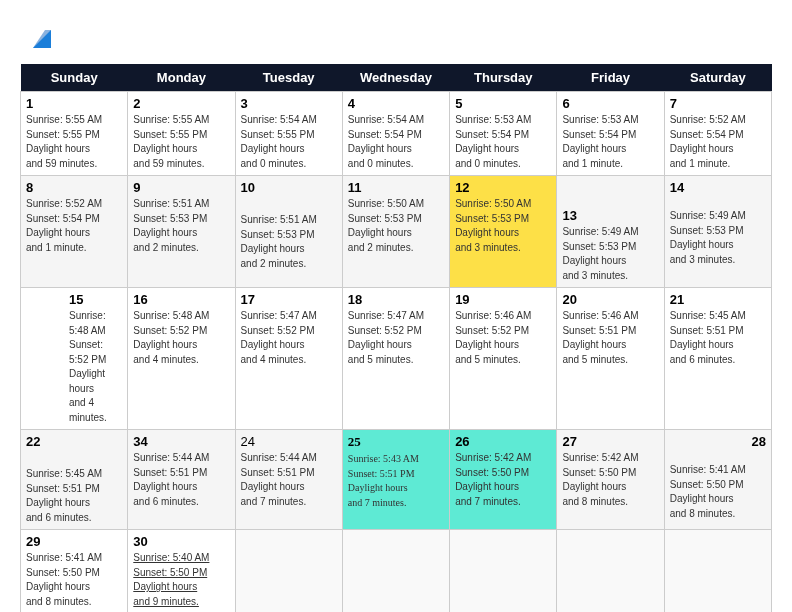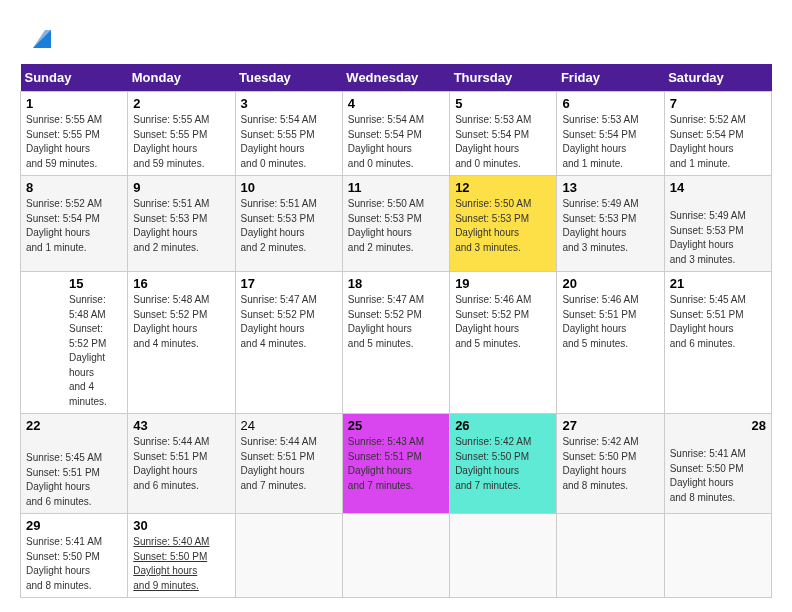--- a/index.html
+++ b/index.html
@@ -31,24 +31,24 @@
     .location {
       font-size: 16px;
       color: #555;
     }
     table {
       width: 100%;
       border-collapse: collapse;
       font-size: 11px;
     }
     thead tr th {
-      background-color: #4c1d95;
+      background-color: #0f172a;
       color: #fff;
       padding: 6px 4px;
-      text-align: left;
+      text-align: center;
       font-size: 13px;
       font-weight: bold;
     }
     tbody tr td {
       border: 1px solid #ccc;
       padding: 4px 5px;
       vertical-align: top;
       width: calc(100% / 7);
       min-height: 80px;
       background: #fff;
@@ -130,33 +130,33 @@
       <tr style="background: rgb(245, 245, 245);">
         <td style="width: 14.2857%; background: rgb(245, 245, 245);">
           <span style="font-size:13px;font-weight:bold;display:block;margin-bottom:2px;">8</span>
           <div style="font-size:10px;color:#333;line-height:1.45;">Sunrise: 5:52 AM<br>Sunset: 5:54 PM<br>Daylight hours<br>and 1 minute.</div>
         </td>
         <td style="width: 14.2857%; background: rgb(245, 245, 245);">
           <span style="font-size:13px;font-weight:bold;display:block;margin-bottom:2px;">9</span>
           <div style="font-size:10px;color:#333;line-height:1.45;">Sunrise: 5:51 AM<br>Sunset: 5:53 PM<br>Daylight hours<br>and 2 minutes.</div>
         </td>
         <td style="width: 14.2857%; background: rgb(245, 245, 245);">
-          <span style="font-size:13px;font-weight:bold;display:block;margin-bottom:2px;">10</span>
+          <span style="font-size:13px;font-weight:bold;display:block;margin-bottom:18px;">10</span>
           <div style="font-size:10px;color:#333;line-height:1.45;">Sunrise: 5:51 AM<br>Sunset: 5:53 PM<br>Daylight hours<br>and 2 minutes.</div>
         </td>
         <td style="width: 14.2857%; background: rgb(245, 245, 245);">
           <span style="font-size:13px;font-weight:bold;display:block;margin-bottom:2px;">11</span>
           <div style="font-size:10px;color:#333;line-height:1.45;">Sunrise: 5:50 AM<br>Sunset: 5:53 PM<br>Daylight hours<br>and 2 minutes.</div>
         </td>
         <td style="width: 14.2857%; background: #fde047;">
           <span style="font-size:13px;font-weight:bold;display:block;margin-bottom:2px;">12</span>
           <div style="font-size:10px;color:#333;line-height:1.45;">Sunrise: 5:50 AM<br>Sunset: 5:53 PM<br>Daylight hours<br>and 3 minutes.</div>
         </td>
         <td style="width: 14.2857%; background: rgb(245, 245, 245);">
-          <span style="font-size:13px;font-weight:bold;display:block;margin-bottom:2px;">13</span>
+          <span style="font-size:13px;font-weight:bold;display:block;margin-bottom:2px;margin-top:28px;">13</span>
           <div style="font-size:10px;color:#333;line-height:1.45;">Sunrise: 5:49 AM<br>Sunset: 5:53 PM<br>Daylight hours<br>and 3 minutes.</div>
         </td>
         <td style="width: 14.2857%; background: rgb(245, 245, 245);">
           <span style="font-size:13px;font-weight:bold;display:block;margin-bottom:14px;">14</span>
           <div style="font-size:10px;color:#333;line-height:1.45;">Sunrise: 5:49 AM<br>Sunset: 5:53 PM<br>Daylight hours<br>and 3 minutes.</div>
         </td>
       </tr>
       <tr>
         <td style="width: 14.2857%; padding-left: 48px;">
           <span style="font-size:13px;font-weight:bold;display:block;margin-bottom:2px;">15</span>
@@ -186,28 +186,28 @@
           <span style="font-size:13px;font-weight:bold;display:block;margin-bottom:2px;">21</span>
           <div style="font-size:10px;color:#333;line-height:1.45;">Sunrise: 5:45 AM<br>Sunset: 5:51 PM<br>Daylight hours<br>and 6 minutes.</div>
         </td>
       </tr>
       <tr style="background: rgb(245, 245, 245);">
         <td style="width: 14.2857%; background: rgb(245, 245, 245);">
           <span style="font-size:13px;font-weight:bold;display:block;margin-bottom:18px;">22</span>
           <div style="font-size:10px;color:#333;line-height:1.45;">Sunrise: 5:45 AM<br>Sunset: 5:51 PM<br>Daylight hours<br>and 6 minutes.</div>
         </td>
         <td style="width: 14.2857%; background: rgb(245, 245, 245);">
-          <span style="font-size:13px;font-weight:bold;display:block;margin-bottom:2px;">43</span>
+          <span style="font-size:13px;font-weight:bold;display:block;margin-bottom:2px;">34</span>
           <div style="font-size:10px;color:#333;line-height:1.45;">Sunrise: 5:44 AM<br>Sunset: 5:51 PM<br>Daylight hours<br>and 6 minutes.</div>
         </td>
         <td style="width: 14.2857%; background: rgb(245, 245, 245);">
           <span style="font-size:13px;font-weight:normal;display:block;margin-bottom:2px;">24</span>
           <div style="font-size:10px;color:#333;line-height:1.45;">Sunrise: 5:44 AM<br>Sunset: 5:51 PM<br>Daylight hours<br>and 7 minutes.</div>
         </td>
-        <td style="width: 14.2857%; background: #d946ef;">
+        <td style="width: 14.2857%; background: #5eead4; font-family: Liberation Serif, serif;">
           <span style="font-size:13px;font-weight:bold;display:block;margin-bottom:2px;">25</span>
           <div style="font-size:10px;color:#333;line-height:1.45;">Sunrise: 5:43 AM<br>Sunset: 5:51 PM<br>Daylight hours<br>and 7 minutes.</div>
         </td>
         <td style="width: 14.2857%; background: #5eead4;">
           <span style="font-size:13px;font-weight:bold;display:block;margin-bottom:2px;">26</span>
           <div style="font-size:10px;color:#333;line-height:1.45;">Sunrise: 5:42 AM<br>Sunset: 5:50 PM<br>Daylight hours<br>and 7 minutes.</div>
         </td>
         <td style="width: 14.2857%; background: rgb(245, 245, 245); margin-left: 28px;">
           <span style="font-size:13px;font-weight:bold;display:block;margin-bottom:2px;">27</span>
           <div style="font-size:10px;color:#333;line-height:1.45;">Sunrise: 5:42 AM<br>Sunset: 5:50 PM<br>Daylight hours<br>and 8 minutes.</div>

